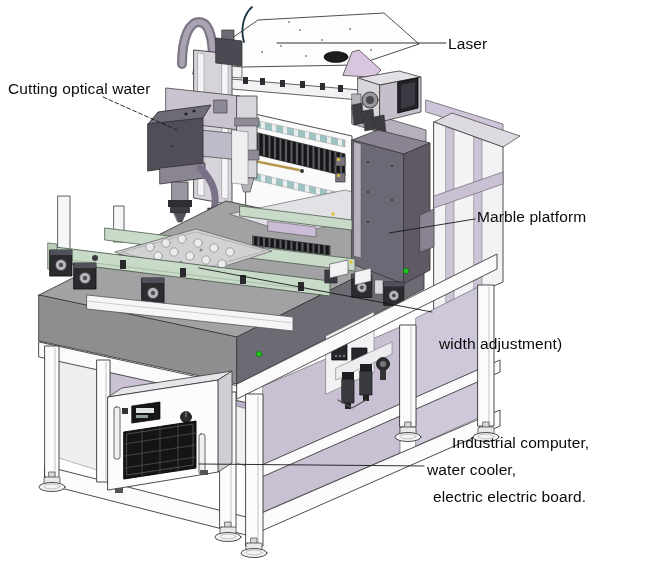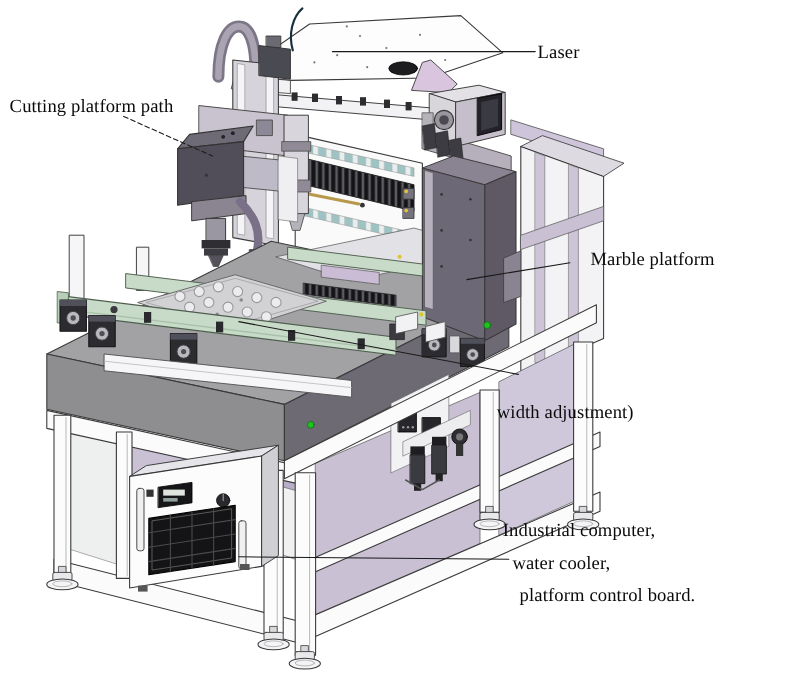--- a/index.html
+++ b/index.html
@@ -1,18 +1,18 @@
 <!DOCTYPE html>
 <html><head>
 <meta charset="utf-8">
 <style>
   html,body{margin:0;padding:0;background:#fff;}
   #stage{
     position:relative;width:660px;height:565px;background:#ffffff;
-    font-family:Liberation Serif, serif;overflow:hidden;
+    font-family:Liberation Sans, sans-serif;overflow:hidden;
   }
   #machine{position:absolute;left:0;top:0;}
   .label{
     position:absolute;font-size:15.5px;color:#0a0a0a;white-space:nowrap;
     letter-spacing:.1px;line-height:19px;
   }
   svg *{stroke-linejoin:round;stroke-linecap:round;}
 </style>
 </head>
 <body>
@@ -348,23 +348,23 @@
     <line x1="277" y1="43" x2="446" y2="43"></line>
     <line x1="103" y1="97" x2="177" y2="130" stroke-dasharray="4 2.5"></line>
     <line x1="389" y1="233" x2="475" y2="219"></line>
     <line x1="199" y1="268" x2="432" y2="312"></line>
     <line x1="199" y1="464" x2="424" y2="466"></line>
   </g>
 </svg>
 
 <div class="label" style="left:448px;top:34px;">Laser</div>
 
-<div class="label" style="left:8px;top:79px;">Cutting platform path</div>
-
-<div class="label" style="left:477px;top:207px;margin-left:15px;">Marble platform</div>
-
-<div class="label" style="left:414px;top:334px;">width adjustment)</div>
-
-<div class="label" style="left:419px;top:433px;">Industrial computer,</div>
+<div class="label" style="left:8px;top:79px;">Cutting optical water</div>
+
+<div class="label" style="left:477px;top:207px;">Marble platform</div>
+
+<div class="label" style="left:439px;top:334px;">width adjustment)</div>
+
+<div class="label" style="left:452px;top:433px;">Industrial computer,</div>
 <div class="label" style="left:427px;top:460px;text-align:right;">water cooler,</div>
-<div class="label" style="left:433px;top:487px;">platform control board.</div>
+<div class="label" style="left:433px;top:487px;">electric electric board.</div>
 
 </div>
 
 </body></html>

